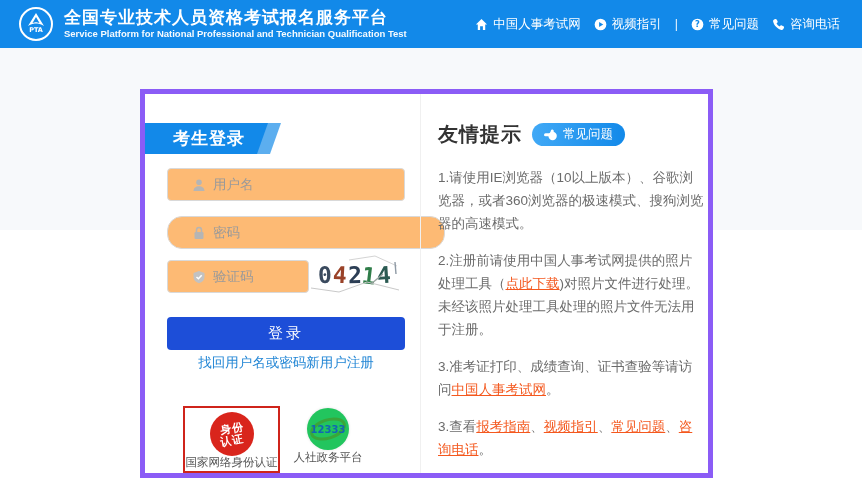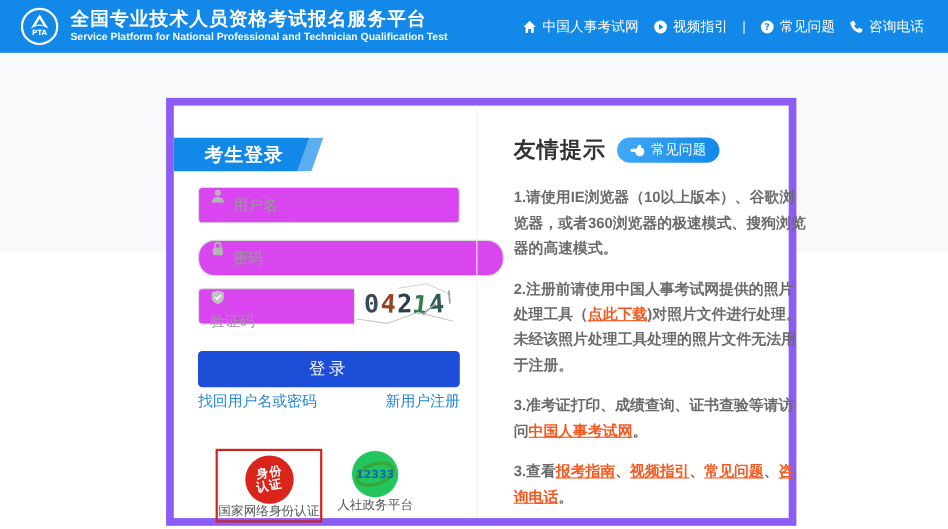--- a/index.html
+++ b/index.html
@@ -16,47 +16,47 @@
   .top-nav { margin-left:auto; margin-right:22px; display:flex; align-items:center;
              gap:13px; color:#fff; font-size:12.5px; }
   .nav-item { display:flex; align-items:center; gap:5px; cursor:pointer; white-space:nowrap; }
   .nav-sep { opacity:.9; }
 
   
   .gray-band { position:absolute; left:0; top:48px; width:862px; height:182px;
                background:#f7f9fb; z-index:1; }
 
   
-  .card { position:absolute; left:151px; top:89px; width:573px; height:389px;
-          background:#fff; border:7px solid #8b5cf6; z-index:10; }
+  .card { position:absolute; left:140px; top:89px; width:573px; height:389px;
+          background:#fff; border:5px solid #8b5cf6; z-index:10; }
   .left-panel { position:absolute; left:0; top:0; width:275px; height:100%; }
   .right-panel { position:absolute; left:275px; top:0; width:298px; height:100%;
-                 border-left:1px solid #f0f0f0; padding:27px 14px 0 33px; }
+                 border-left:1px solid #f0f0f0; padding:27px 14px 0 17px; }
 
   
   .ribbon { position:absolute; left:0; top:29px; height:31px; width:150px; }
   .ribbon-light { position:absolute; left:0; top:0; height:31px; width:136px;
                   background:#5caeef;
                   clip-path:polygon(0 0,100% 0,calc(100% - 11px) 100%,0 100%); }
   .ribbon-main { position:absolute; left:0; top:0; height:31px; width:123px;
                  background:#1289e9;
                  clip-path:polygon(0 0,100% 0,calc(100% - 11px) 100%,0 100%); }
   .ribbon-text { position:absolute; left:28px; top:0; line-height:31px; color:#fff;
                  font-size:17px; font-weight:bold; letter-spacing:1px; }
 
   
   .field { position:absolute; left:22px; height:33px; border:1px solid #d9d9d9;
-           border-radius:4px; background:#d946ef; display:flex; 
-           padding-left:10px; gap:7px; }
+           border-radius:4px; background:#fdba74; display:flex; align-items:center;
+           padding-left:24px; gap:7px; }
   .field input { border:none; outline:none; background:transparent; font-size:13.5px;
                  color:#333; width:100%; font-family:inherit; }
   .field input::placeholder { color:#9a9a9a; }
   .f-user { top:74px; width:238px; }
   .f-pass { top:122px; width:278px;border-radius:15px; }
-  .f-capt { top:166px; width:156px;flex-direction:column; }
+  .f-capt { top:166px; width:142px; }
   .field .ficon { flex:0 0 auto; display:flex; }
 
   
   .captcha-img { position:absolute; left:164px; top:160px; width:92px; height:42px;
                  background:#fff; cursor:pointer; display:flex; align-items:center;
                  justify-content:center; }
   .captcha-digits { position:relative; z-index:2; font-family:"DejaVu Sans Mono","DejaVu Sans",monospace;
                     font-size:23px; font-weight:bold; letter-spacing:1px; display:flex; }
   .captcha-digits span { display:inline-block; }
   .cd0 { color:#3a4a5e; transform:rotate(-2deg); }
@@ -66,21 +66,21 @@
   .cd4 { color:#2a5a52; transform:rotate(-4deg); }
   .captcha-noise { position:absolute; left:0; top:0; z-index:3; pointer-events:none; }
 
   
   .login-btn { position:absolute; left:22px; top:223px; width:238px; height:33px;
                background:#1d4ed8; border:none; border-radius:4px; color:#fff;
                font-size:15px; letter-spacing:3px; cursor:pointer; font-family:inherit; }
 
   
   .links-row { position:absolute; left:22px; top:260px; width:238px; display:flex;
-               justify-content:space-between; font-size:13.5px; }
+               justify-content:center; font-size:13.5px; }
   .links-row a { color:#2286d5; text-decoration:none; cursor:pointer; }
 
   
   .other-divider { position:absolute; left:20px; top:296px; width:240px; display:flex;
                    align-items:center; gap:8px; color:#b3b3b3; font-size:12.5px; }
   .other-divider::before, .other-divider::after { content:""; flex:1; height:1px; background:#e6e6e6; }
 
   
   .identity-box { position:absolute; left:38px; top:312px; width:97px; height:67px;
                   border:2px solid #cf241b; cursor:pointer; }
@@ -98,21 +98,21 @@
              box-shadow:0 0 3px rgba(0,0,0,.12); display:flex; align-items:center; justify-content:center; }
   .rs-label { margin-top:0; font-size:11.5px; color:#555; white-space:nowrap; }
 
   
   .tips-title-row { display:flex; align-items:center; gap:10px; }
   .tips-title { font-size:20px; font-weight:bold; color:#333; letter-spacing:1px; }
   .faq-pill { display:flex; align-items:center; gap:5px; height:23px; padding:0 12px;
               border-radius:12px; border:none; cursor:pointer; color:#fff; font-size:12.5px;
               font-family:inherit; background:linear-gradient(90deg,#41a9f6,#1289e9); }
   .tips-body { margin-top:18px; font-size:13.5px; color:#6b6b6b; line-height:23px; width:267px; }
-  .tips-body p { margin-bottom:14px;font-weight:bold; }
+  .tips-body p { margin-bottom:14px; }
   .olink { color:#f4581e; text-decoration:underline; cursor:pointer; }
 </style>
 </head>
 <body>
 
 <div class="header">
   <svg class="logo" viewBox="0 0 36 36">
     <circle cx="18" cy="18" r="16" fill="none" stroke="#ffffff" stroke-width="2"></circle>
     <path d="M18 7 L26 20 C23 18 20 17.5 18 17.5 C16 17.5 13 18 10 20 Z" fill="#ffffff"></path>
     <path d="M18 11 L21.5 17 C20 16.3 19 16.2 18 16.2 C17 16.2 16 16.3 14.5 17 Z" fill="#1289e9"></path>

